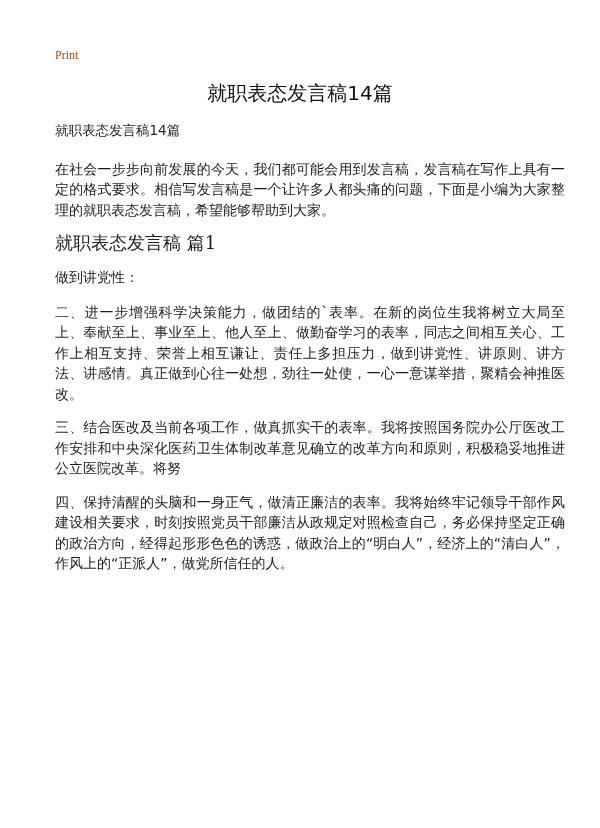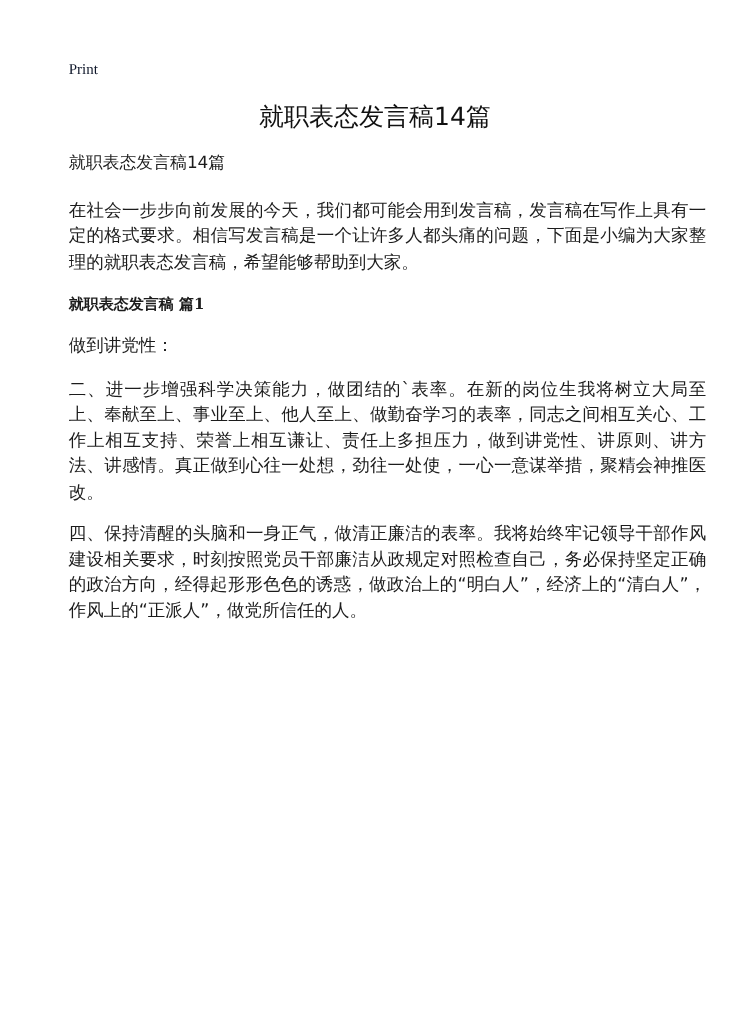--- a/index.html
+++ b/index.html
@@ -5,46 +5,47 @@
   html, body { margin: 0; padding: 0; background: #ffffff; }
   body {
     width: 600px; height: 828px; overflow: hidden; position: relative;
     font-family: "DejaVu Sans", "Liberation Sans", sans-serif;
     color: #1a1a1a;
   }
   .page { position: absolute; left: 0; top: 0; width: 600px; height: 828px; }
   .print {
     position: absolute; left: 55px; top: 48px;
     font-family: "Liberation Serif", "DejaVu Serif", serif;
-    font-size: 12px; color: #0f172a;
+    font-size: 12px; color: #c2410c;
   }
   .title {
     position: absolute; left: 0; width: 600px; top: 80px; text-align: center;
     font-size: 20px; color: #111; letter-spacing: 0px;
   }
   .content {
     position: absolute; left: 55px; top: 120px; width: 510px;
     font-size: 14px; line-height: 20.5px; color: #1c1c1c;
   }
   .content p { margin: 0 0 13px 0; text-align: justify; }
   .content .subtitle { margin-bottom: 18px; font-size: 13.5px; }
   .content h3 {
-    margin: 0 0 14px 0; font-size: 12px; font-weight: bold; line-height: 20px;
+    margin: 0 0 14px 0; font-size: 18px; font-weight: normal; line-height: 20px;
     font-family: "DejaVu Serif", "Liberation Serif", serif;
   }
   .content .greeting { margin-bottom: 14px; }
 </style>
 </head>
 <body>
 
 <div class="page">
   <div class="print">Print</div>
   <div class="title">就职表态发言稿14篇</div>
 
   <div class="content">
     <p class="subtitle">就职表态发言稿14篇</p>
     <p>在社会一步步向前发展的今天，我们都可能会用到发言稿，发言稿在写作上具有一定的格式要求。相信写发言稿是一个让许多人都头痛的问题，下面是小编为大家整理的就职表态发言稿，希望能够帮助到大家。</p>
     <h3>就职表态发言稿 篇1</h3>
     <p class="greeting">做到讲党性：</p>
     <p>二、进一步增强科学决策能力，做团结的`表率。在新的岗位生我将树立大局至上、奉献至上、事业至上、他人至上、做勤奋学习的表率，同志之间相互关心、工作上相互支持、荣誉上相互谦让、责任上多担压力，做到讲党性、讲原则、讲方法、讲感情。真正做到心往一处想，劲往一处使，一心一意谋举措，聚精会神推医改。</p>
+    <p>三、结合医改及当前各项工作，做真抓实干的表率。我将按照国务院办公厅医改工作安排和中央深化医药卫生体制改革意见确立的改革方向和原则，积极稳妥地推进公立医院改革。将努</p>
     <p>四、保持清醒的头脑和一身正气，做清正廉洁的表率。我将始终牢记领导干部作风建设相关要求，时刻按照党员干部廉洁从政规定对照检查自己，务必保持坚定正确的政治方向，经得起形形色色的诱惑，做政治上的“明白人”，经济上的“清白人”，作风上的“正派人”，做党所信任的人。</p>
   </div>
 </div>
 
 </body></html>

